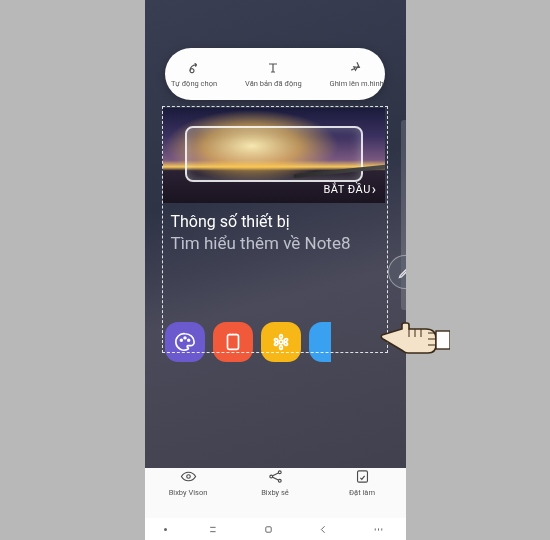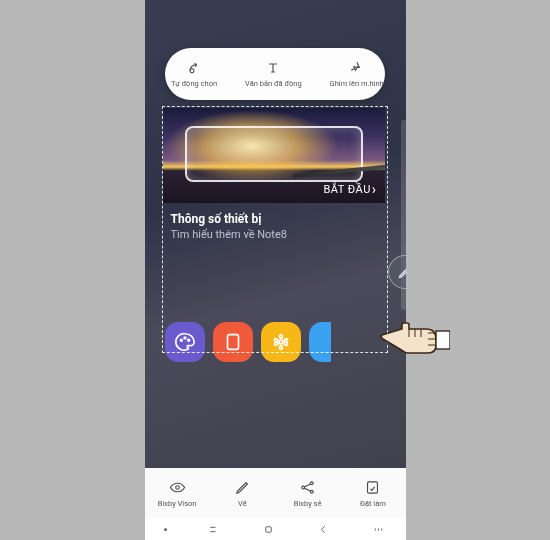--- a/index.html
+++ b/index.html
@@ -97,22 +97,22 @@
     position: absolute; right: 8px; bottom: 6px;
     color: #fff; font-size: 11px; letter-spacing: .5px;
     display: flex; align-items: center; gap: 1px;
   }
   
   .card-text {
     position: absolute;
     left: 26px; top: 212px; z-index: 3;
     color: #fff;
   }
-  .card-text .t1 { font-size: 12px; font-weight: 700; }
-  .card-text .t2 { font-size: 11px; color: #bfc2cd; margin-top: 2px; }
+  .card-text .t1 { font-size: 16px; font-weight: 400; }
+  .card-text .t2 { font-size: 17px; color: #bfc2cd; margin-top: 2px; }
   
   .app-row {
     position: absolute;
     left: 20px; top: 322px; width: 222px;
     display: flex; gap: 8px; z-index: 3;
   }
   .app {
     width: 40px; height: 40px; border-radius: 13px;
     display: flex; align-items: center; justify-content: center;
   }
@@ -139,21 +139,21 @@
   .toolbar {
     position: absolute;
     left: 0; right: 0; bottom: 22px;
     height: 50px;
     background: #fafafa;
     display: flex;
     z-index: 5;
   }
   .tool {
     flex: 1;
-    display: flex; flex-direction: column; align-items: center; justify-content: center;
+    display: flex; flex-direction: column; align-items: center; 
     gap: 3px;
   }
   .tool svg { width: 19px; height: 17px; stroke:#4a4a4a; stroke-width:1.6; fill:none; }
   .tool span { font-size: 7.5px; color: #555; }
   
   .navbar {
     position: absolute;
     left: 0; right: 0; bottom: 0;
     height: 22px;
     background: #fff;
@@ -245,26 +245,20 @@
       </svg>
   </div>
 
   <div class="toolbar">
     <div class="tool">
       <svg viewBox="0 0 24 24">
           <path d="M2 12s3.5-6 10-6 10 6 10 6-3.5 6-10 6S2 12 2 12z"></path>
           <circle cx="12" cy="12" r="2.5"></circle>
         </svg>
       <span>Bixby Vison</span>
-    </div>
-    <div class="tool">
-      <svg viewBox="0 0 24 24">
-          <path d="M4 20l3-1L19 7l-2-2L5 17l-1 3z"></path>
-        </svg>
-      <span>Vẽ</span>
     </div>
     <div class="tool">
       <svg viewBox="0 0 24 24">
           <circle cx="6" cy="12" r="2"></circle>
           <circle cx="18" cy="6" r="2"></circle>
           <circle cx="18" cy="18" r="2"></circle>
           <path d="M8 11l8-4M8 13l8 4"></path>
         </svg>
       <span>Bixby sẻ</span>
     </div>

